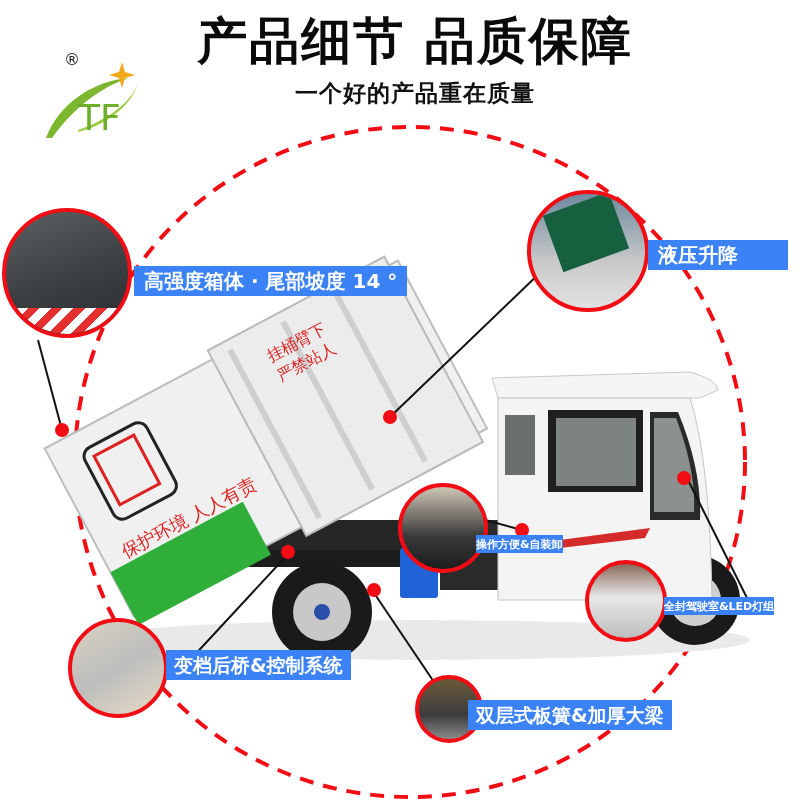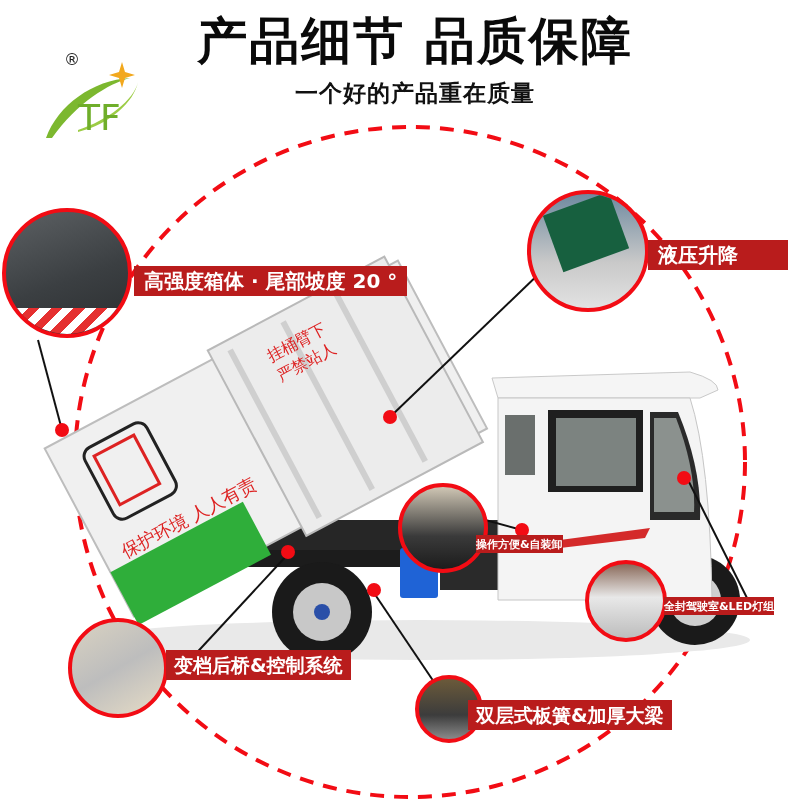--- a/index.html
+++ b/index.html
@@ -20,21 +20,21 @@
 
   
   .logo { position: absolute; left: 38px; top: 50px; width: 110px; height: 90px; }
   .logo-reg { position: absolute; left: 26px; top: 0; font-size: 16px; color: #222; }
 
   
   .stage { position: absolute; left: 0; top: 0; width: 800px; height: 800px; }
 
   
   .tag {
-    position: absolute; background: #b91c1c; color: #fff; font-weight: bold;
+    position: absolute; background: #3b82f6; color: #fff; font-weight: bold;
     white-space: nowrap; line-height: 1; display: flex; align-items: center;
   }
   .tag-lg { font-size: 20px; height: 30px; padding: 0 10px; }
   .tag-md { font-size: 19px; height: 30px; padding: 10px 8px; }
   .tag-sm { font-size: 11px; height: 18px; padding: 0 0; }
 
   .thumb {
     position: absolute; border-radius: 50%; border: 4px solid #f20c14; overflow: hidden;
   }
 </style>
@@ -126,18 +126,18 @@
   <div style="position:absolute; left:0; bottom:0; width:130px; height:26px; background: repeating-linear-gradient(135deg,#e53030 0 8px,#ffffff 8px 16px);"></div>
 </div>
 <div class="thumb" style="left:527px; top:190px; width:122px; height:122px; background: linear-gradient(180deg,#6f8aa0 0%,#c9c9c9 60%,#e2e2e2 100%);">
   <div style="position:absolute; left:20px; top:8px; width:70px; height:60px; background:#17603f; transform: rotate(-20deg);"></div>
 </div>
 <div class="thumb" style="left:398px; top:483px; width:90px; height:90px; background: linear-gradient(180deg,#cfc6b4 0%,#3a3a3a 60%,#1c1c1c 100%);"></div>
 <div class="thumb" style="left:585px; top:560px; width:82px; height:82px; background: linear-gradient(180deg,#8a6a5a 0%,#e8e8e8 45%,#bdbdbd 100%);"></div>
 <div class="thumb" style="left:68px; top:618px; width:100px; height:100px; background: linear-gradient(150deg,#d9d2c1 0%,#bdbdbd 50%,#e6dcc6 100%);"></div>
 <div class="thumb" style="left:415px; top:675px; width:68px; height:68px; background: linear-gradient(180deg,#6b5a3a 0%,#3c3c3c 60%,#8a8a8a 100%);"></div>
 
-<div class="tag tag-lg" style="left:134px; top:266px;">高强度箱体 · 尾部坡度 20 °</div>
+<div class="tag tag-lg" style="left:134px; top:266px;">高强度箱体 · 尾部坡度 14 °</div>
 <div class="tag tag-lg" style="left:648px; top:240px; width:140px;">液压升降</div>
 <div class="tag tag-sm" style="left:476px; top:535px;">操作方便&amp;自装卸</div>
 <div class="tag tag-sm" style="left:664px; top:597px;">全封驾驶室&amp;LED灯组</div>
 <div class="tag tag-md" style="left:166px; top:650px;">变档后桥&amp;控制系统</div>
 <div class="tag tag-md" style="left:468px; top:700px;">双层式板簧&amp;加厚大梁</div>
 
 </body></html>

